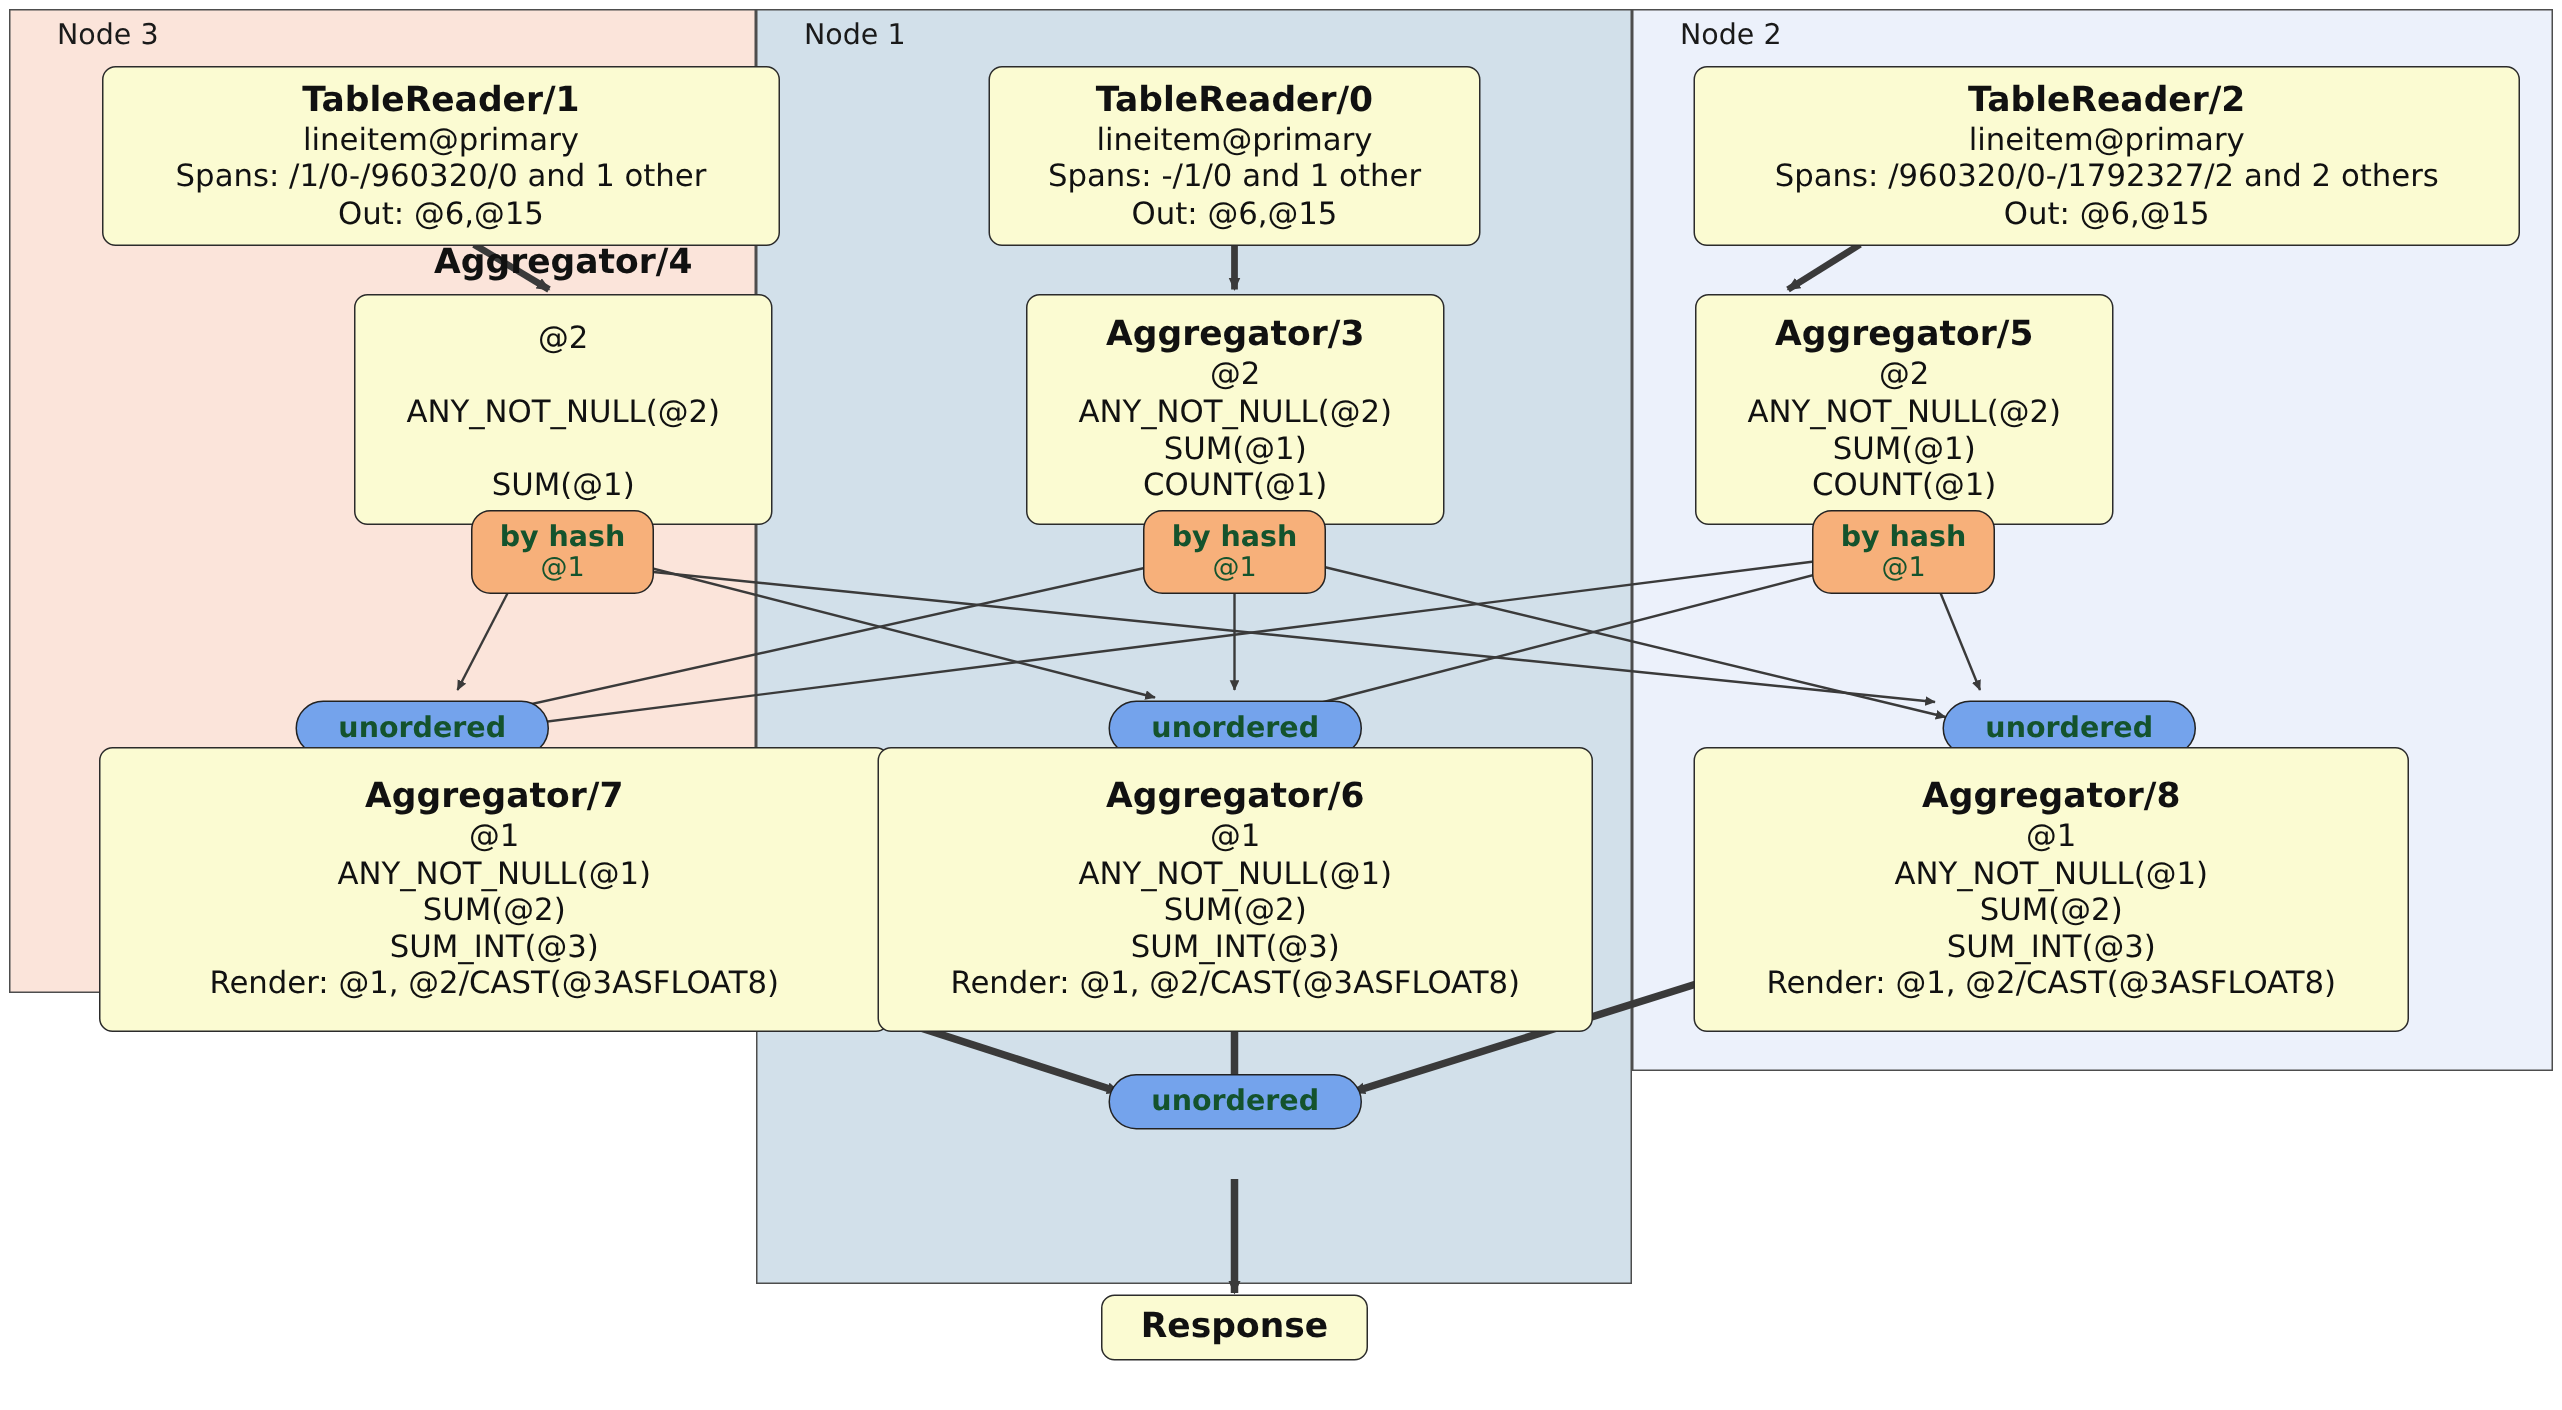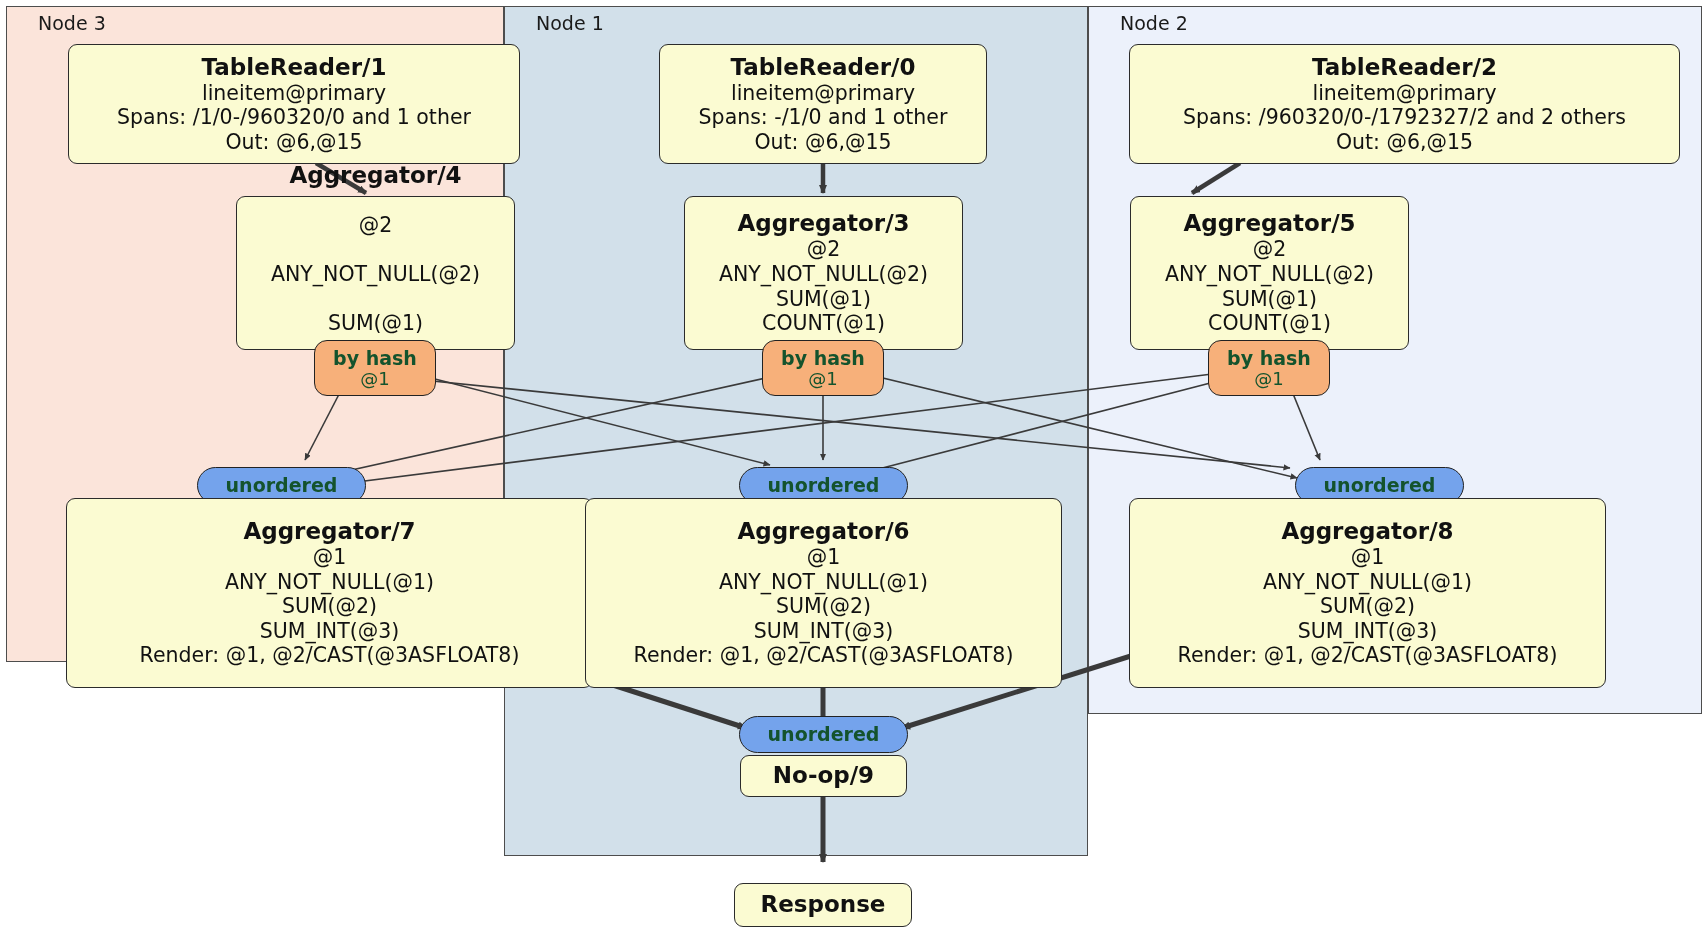--- a/index.html
+++ b/index.html
@@ -179,21 +179,18 @@
     <div class="line">ANY_NOT_NULL(@1)</div>
     <div class="line">SUM(@2)</div>
     <div class="line">SUM_INT(@3)</div>
     <div class="line">Render: @1, @2/CAST(@3ASFLOAT8)</div>
   </div>
 
   <div class="badge unordered" style="left:739px;top:716px;width:169px;height:37px;">
     <div class="b1">unordered</div>
   </div>
 
-  <div class="box" style="left:740px;top:755px;width:167px;height:42px;">
-    <div class="title">No-op/9</div>
-  </div>
 
-  <div class="box" style="left:734px;top:883px;width:178px;height:44px;">
+  <div class="box" style="left:734px;top:863px;width:178px;height:44px;">
     <div class="title">Response</div>
   </div>
 
 </div>
 
 </body></html>

